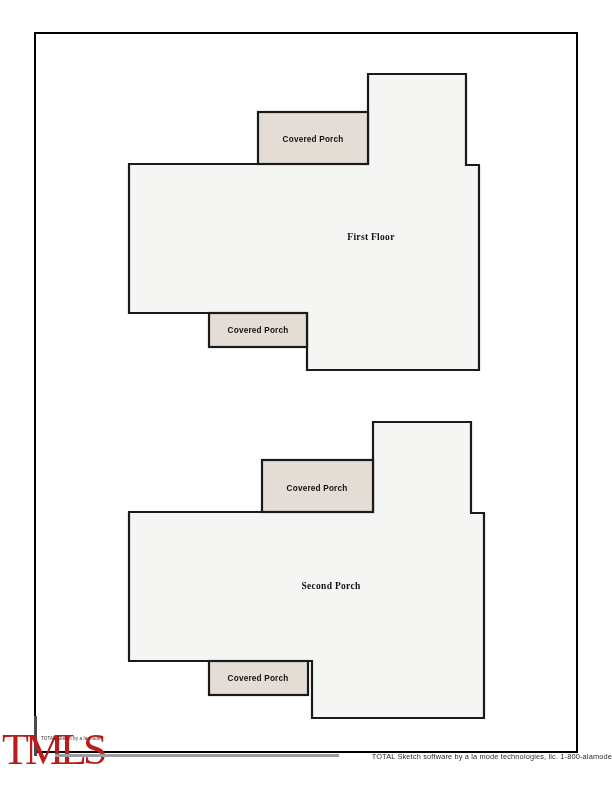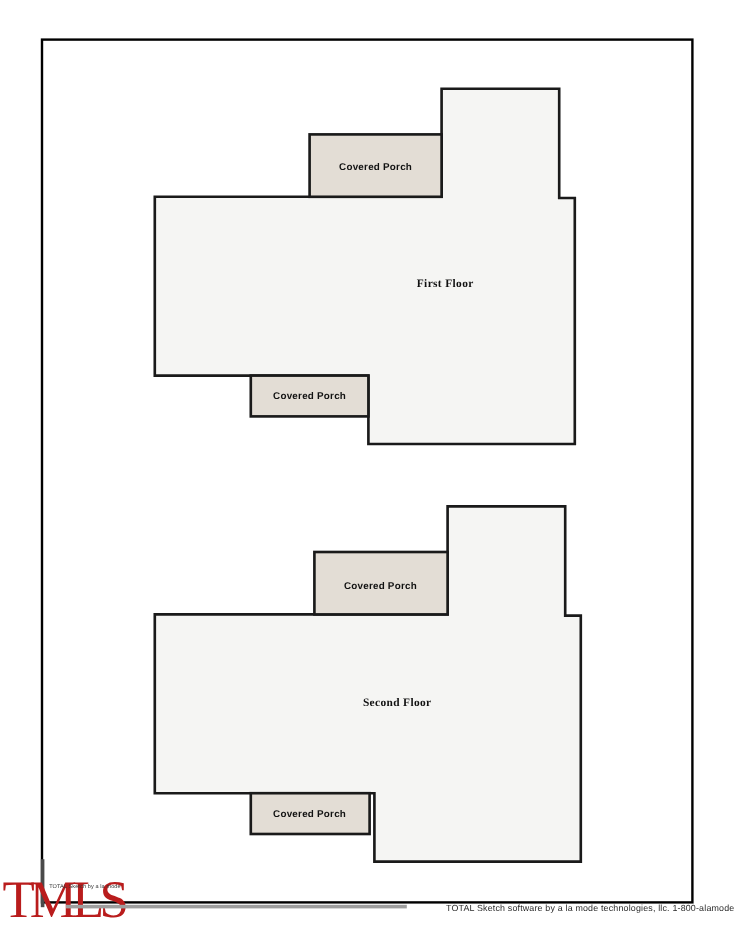--- a/index.html
+++ b/index.html
@@ -146,21 +146,21 @@
     <polygon class="floor-poly" points="373,422 471,422 471,513 484,513 484,718 312,718 312,695 312,661 129,661 129,512 373,512" fill="#F5F5F3" stroke="#1a1a1a"></polygon>
     <rect class="porch-rect" x="262" y="460" width="111" height="52" fill="#E3DDD5" stroke="#1a1a1a"></rect>
     <rect class="porch-rect" x="209" y="661" width="99" height="34" fill="#E3DDD5" stroke="#1a1a1a"></rect>
   </g>
 </svg>
 
 <div class="floor-label" id="lbl-first-floor" style="left: 331px; top: 237px; margin-left: 40px;">First Floor</div>
 <div class="porch-label" id="lbl-first-porch-upper" style="left: 313px; top: 139px;">Covered Porch</div>
 <div class="porch-label" id="lbl-first-porch-lower" style="left: 258px; top: 330px;">Covered Porch</div>
 
-<div class="floor-label" id="lbl-second-floor" style="left: 331px; top: 586px;">Second Floor</div>
+<div class="floor-label" id="lbl-second-floor" style="left: 331px; top: 586px;">Second Porch</div>
 <div class="porch-label" id="lbl-second-porch-upper" style="left: 317px; top: 488px;">Covered Porch</div>
 <div class="porch-label" id="lbl-second-porch-lower" style="left: 258px; top: 678px;">Covered Porch</div>
 
 <div id="watermark-tick"></div>
 <div id="watermark" style="color: #b91c1c;">TMLS</div>
 <div id="watermark-rule"></div>
 
 <div id="sketch-credit">TOTAL Sketch by a la mode</div>
 
 <div id="footer-credit">TOTAL Sketch software by a la mode technologies, llc. 1-800-alamode</div>

